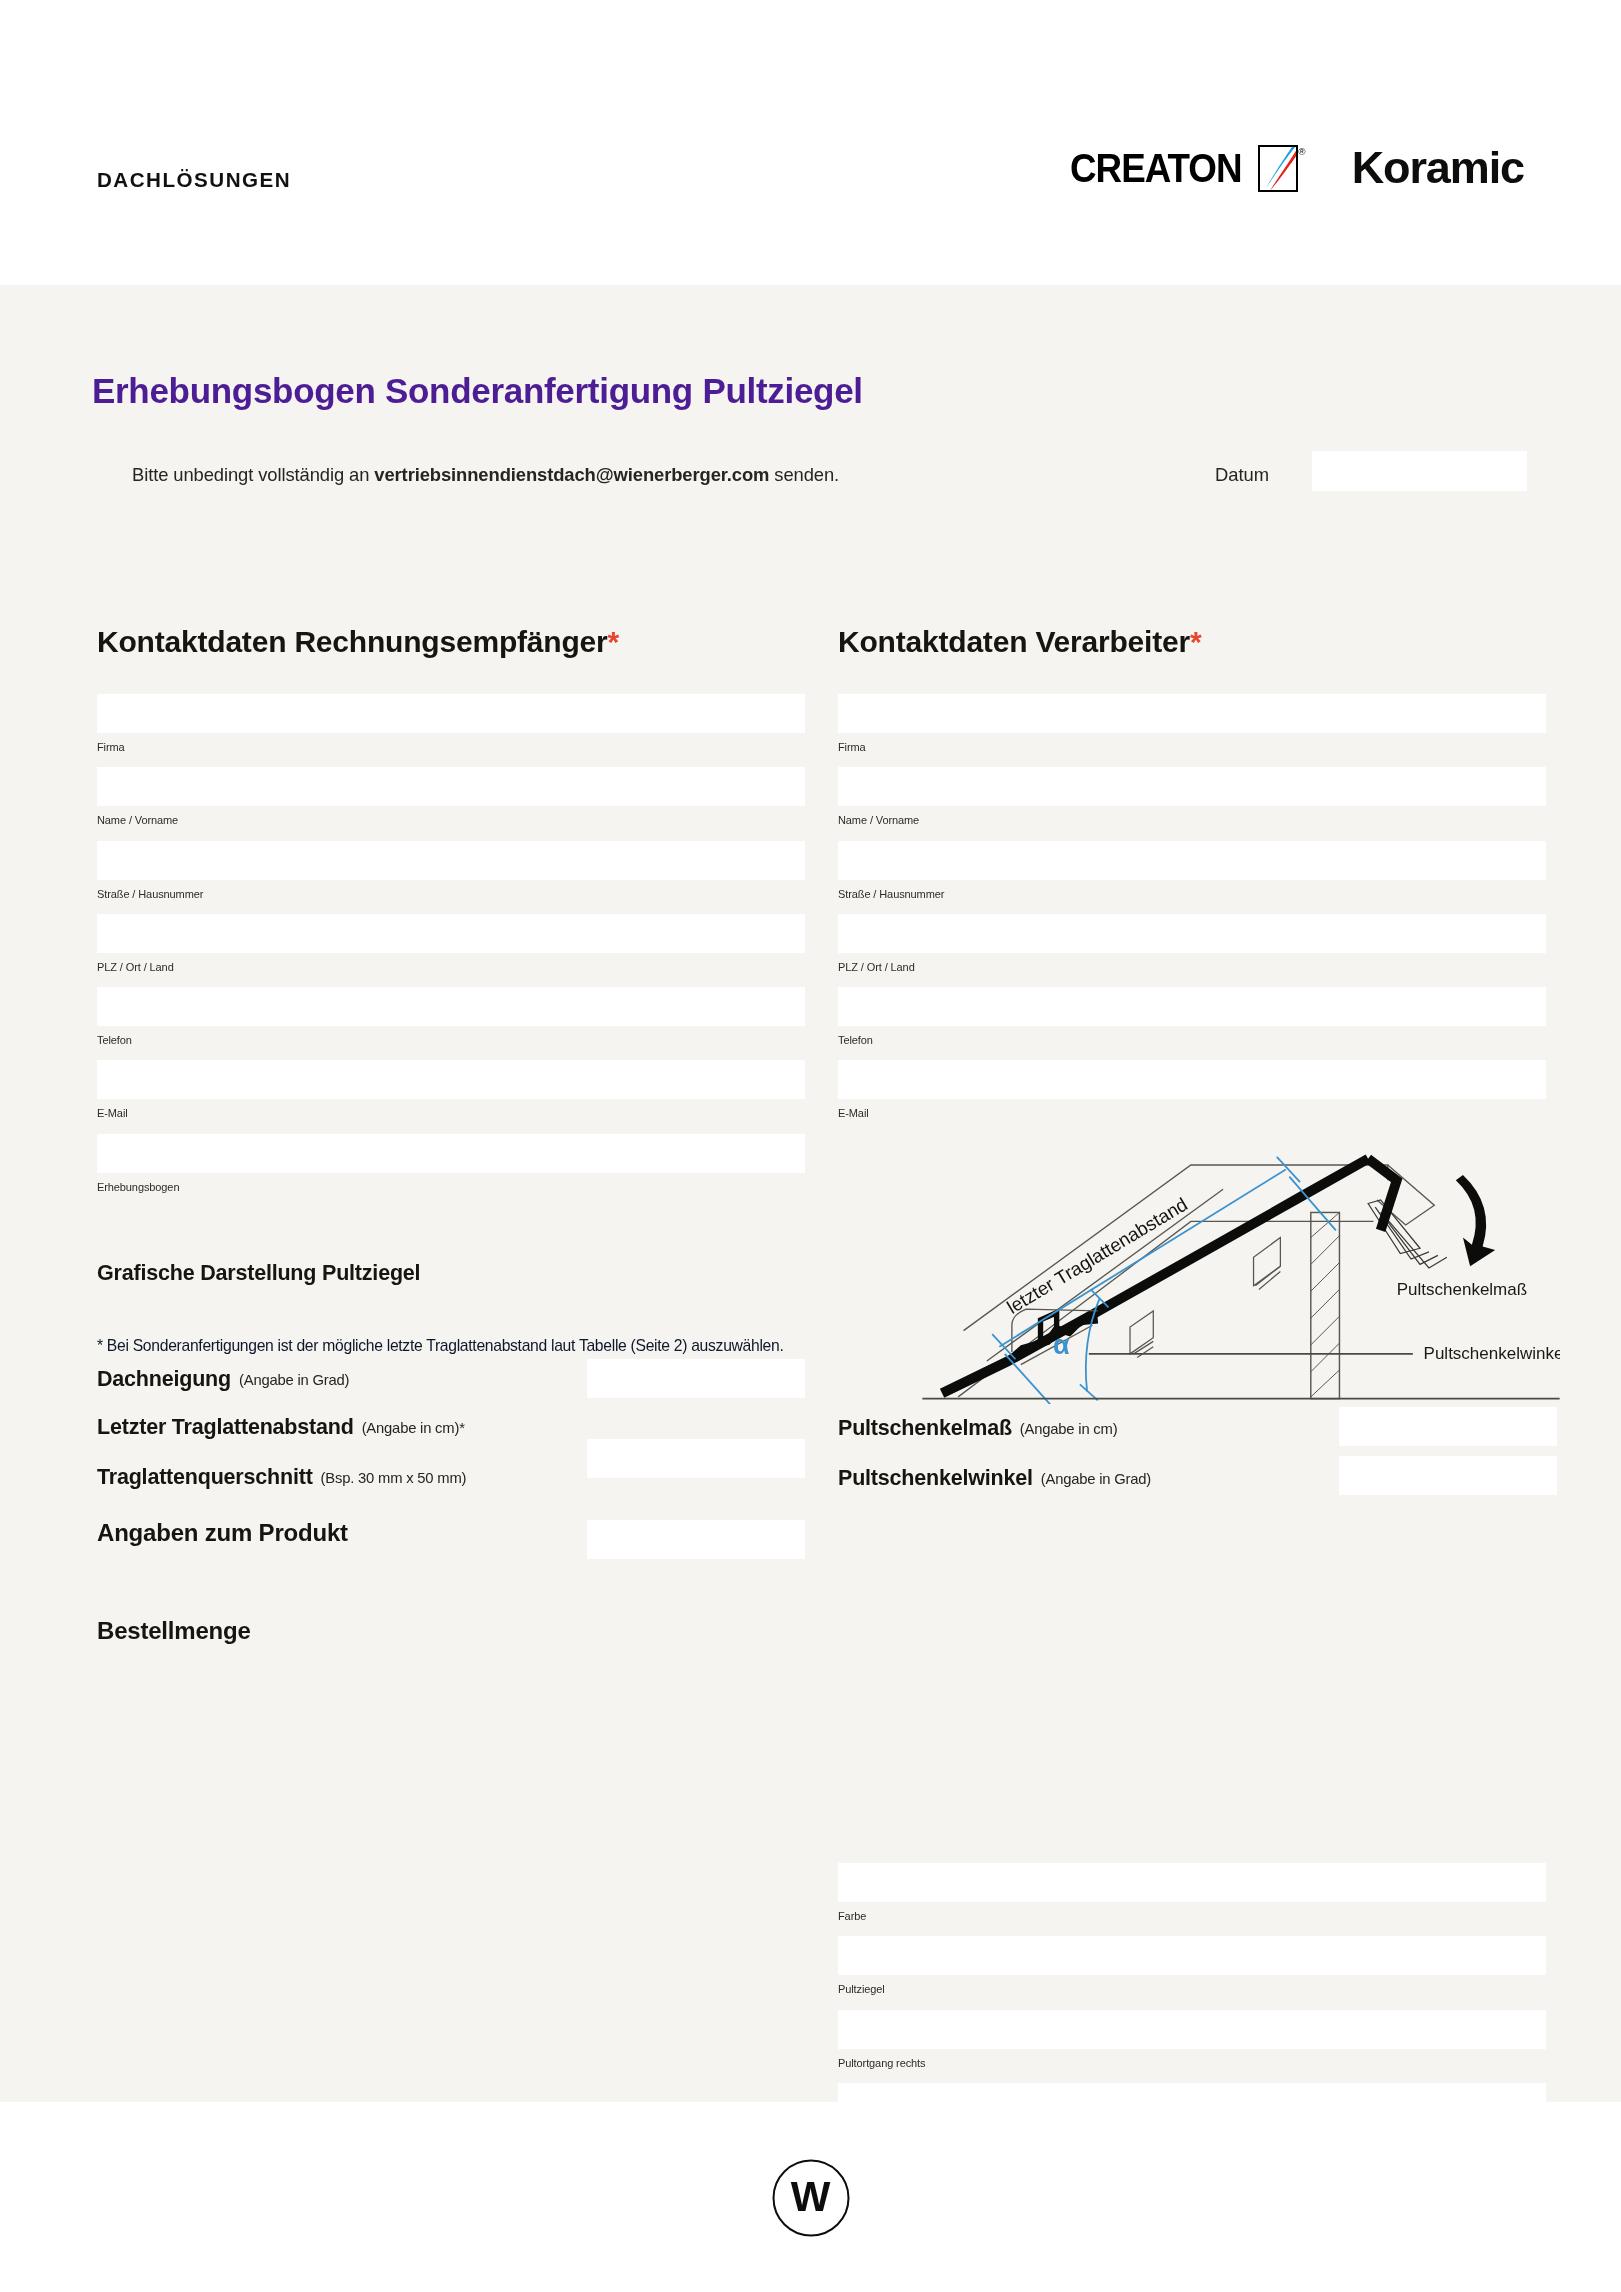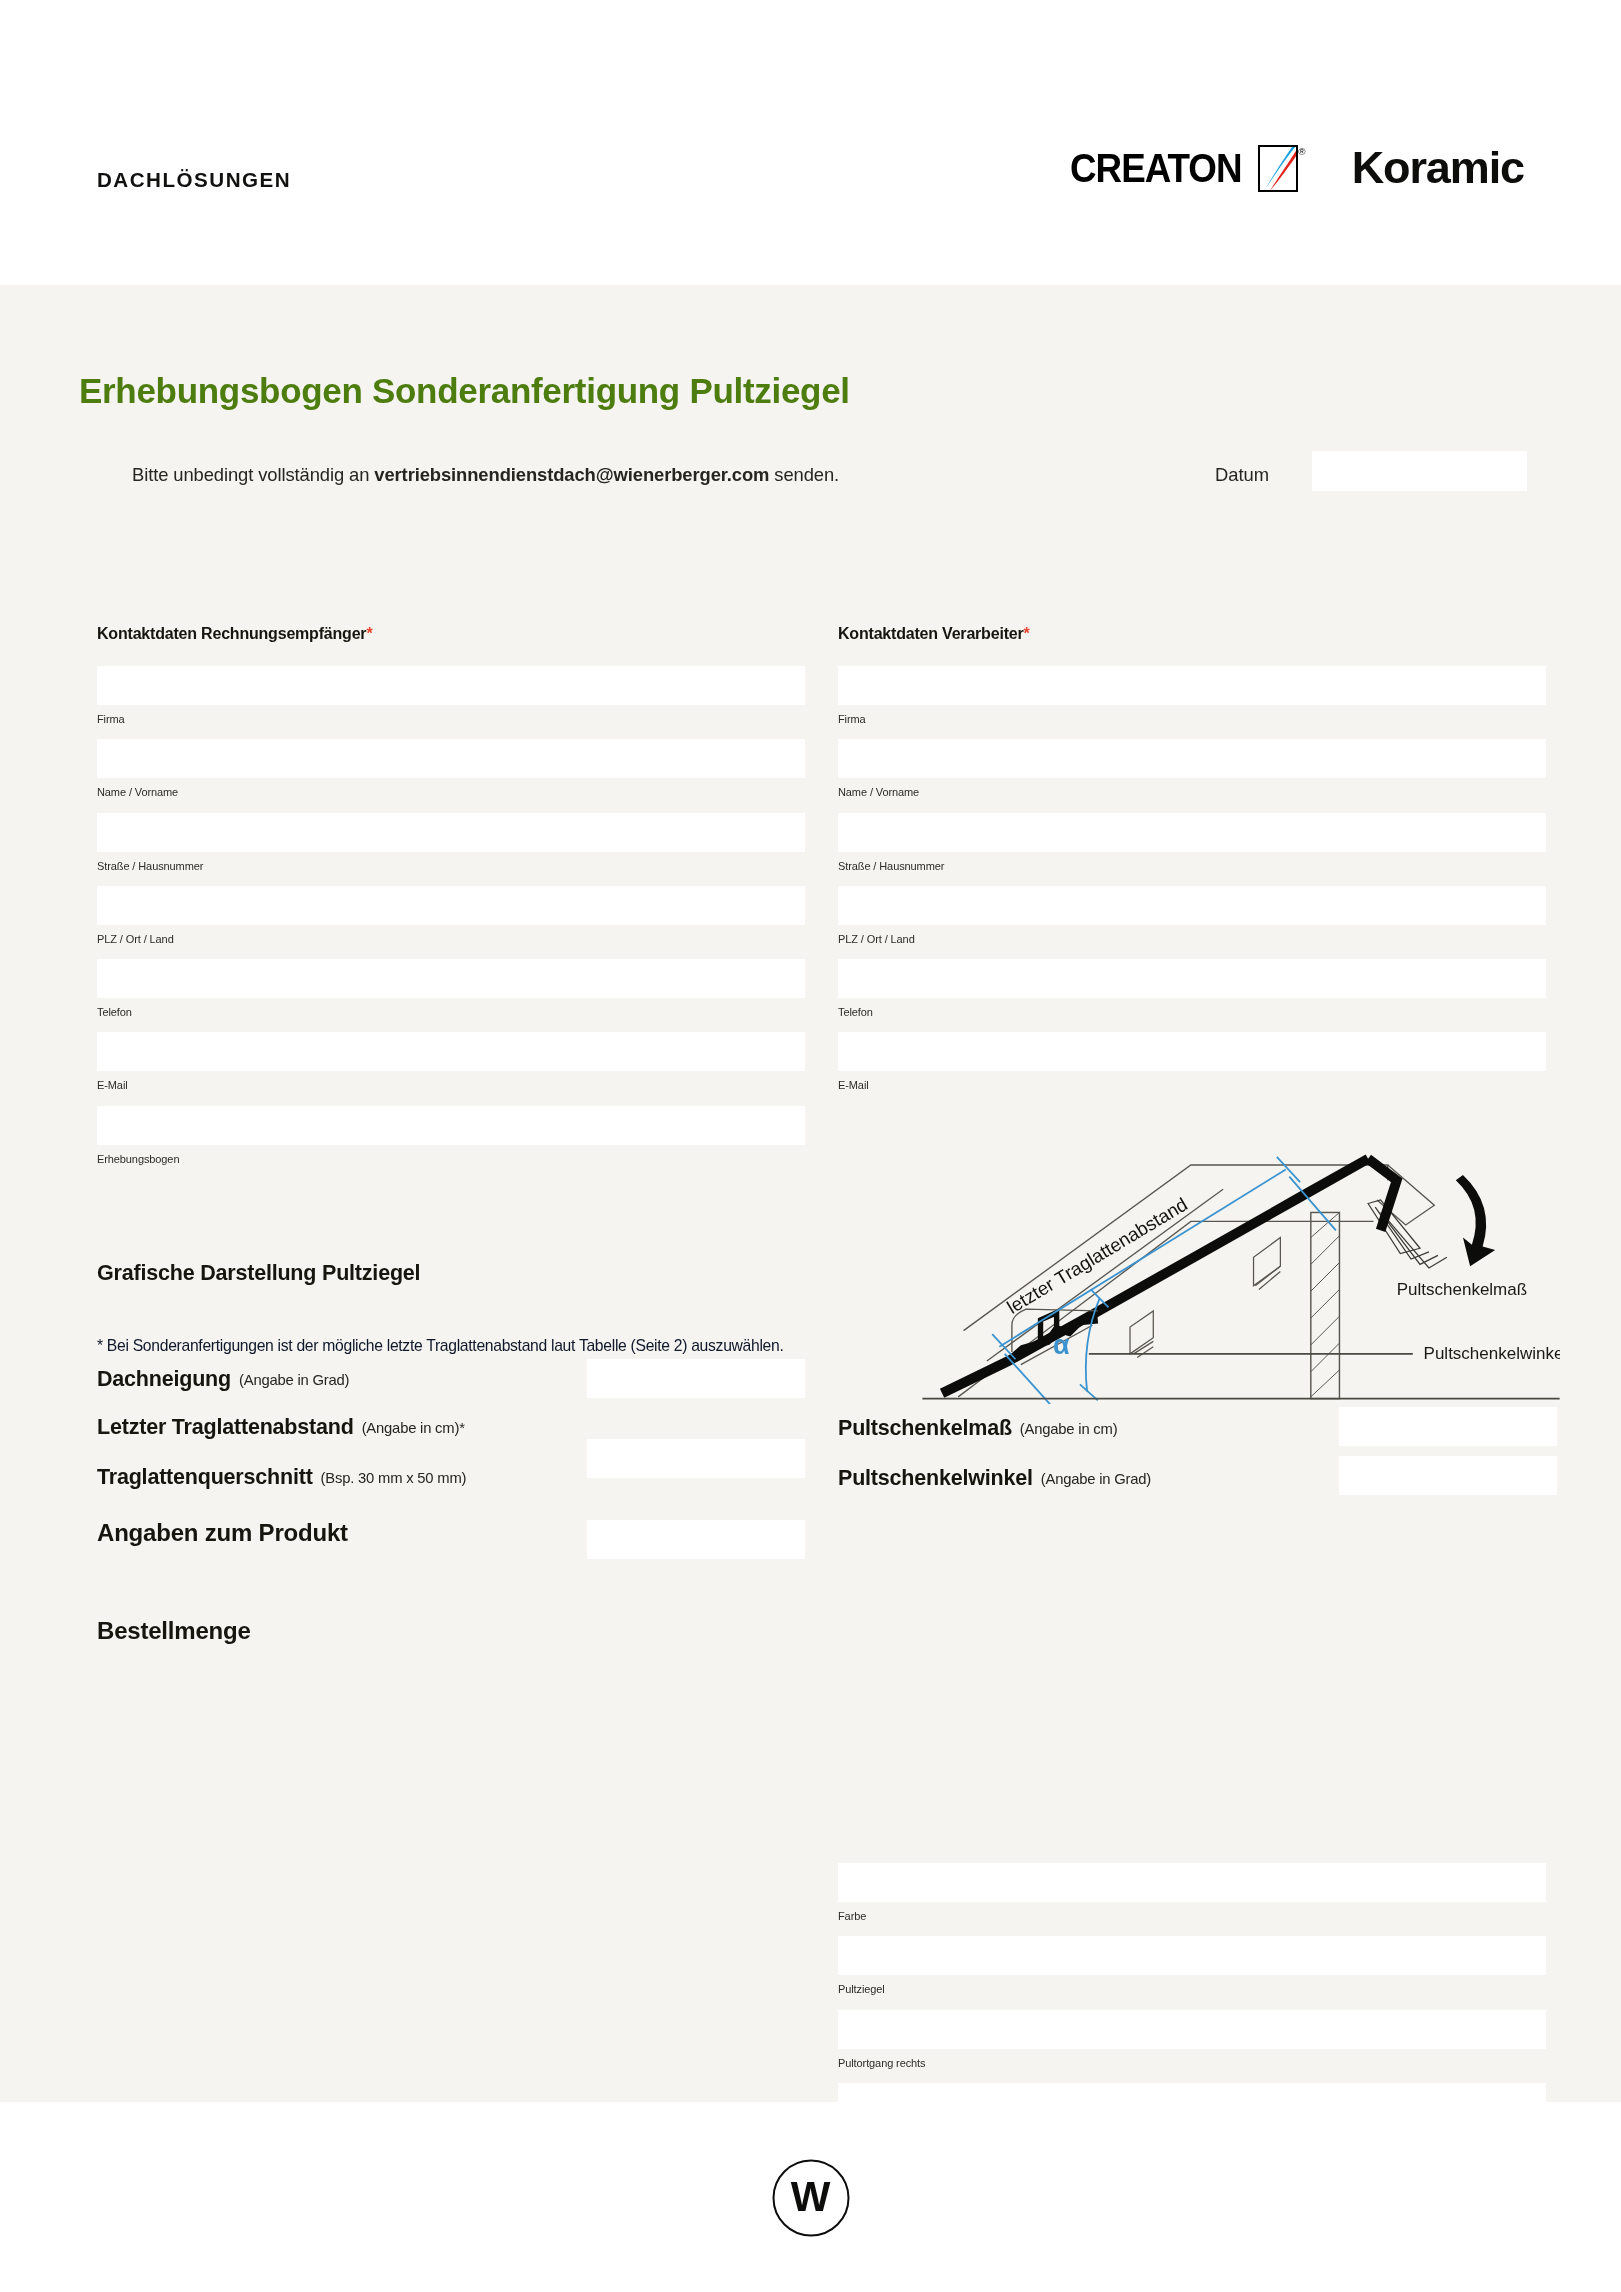--- a/index.html
+++ b/index.html
@@ -87,25 +87,25 @@
   
   #panel {
     position: absolute;
     left: 0; top: 285px;
     width: 1621px; height: 1817px;
     background: #f5f4f0;
   }
 
   #doc-title {
     position: absolute;
-    left: 79px; top: 63px;
+    left: 92px; top: 63px;
     font-size: 35px;
     font-weight: 700;
     letter-spacing: -0.3px;
-    color: #4d7c0f;
+    color: #4c1d95;
   }
   #send-line {
     position: absolute;
     left: 97px; top: 179px;
     font-size: 18.4px;
     color: #26251f;
     letter-spacing: -0.1px;
     margin-left: 35px;
   }
   #send-line b { font-weight: 700; }
@@ -121,25 +121,25 @@
     left: 1312px; top: 166px;
     width: 215px; height: 40px;
     background: #ffffff;
   }
 
   
   .col-left  { position: absolute; left: 97px;  width: 708px; }
   .col-right { position: absolute; left: 838px;  width: 708px; }
 
   .section-head {
-    font-size: 16px;
+    font-size: 30px;
     font-weight: 700;
     letter-spacing: -0.2px;
     color: #16160f;
-    margin: 0 0 23px 0;
+    margin: 0 0 35px 0;
   }
   .req-star { color: #e8442f; font-weight: 700; }
 
   .field-group { margin-bottom: 14.3px; }
   .field-box {
     width: 100%;
     height: 39px;
     background: #ffffff;
     box-sizing: border-box;
   }

